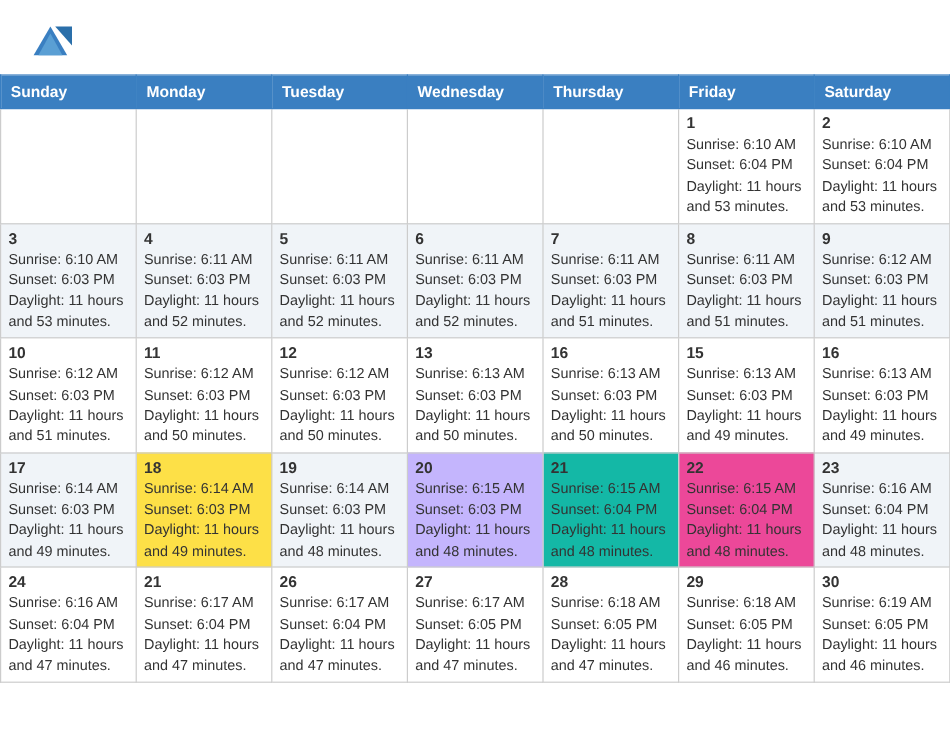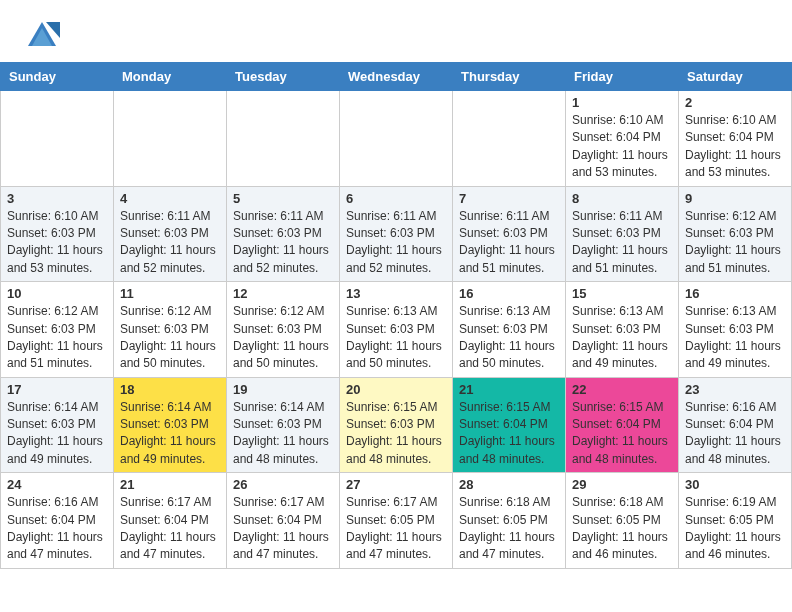--- a/index.html
+++ b/index.html
@@ -250,21 +250,21 @@
 Daylight: 11 hours
 and 49 minutes.</div>
         </td>
         <td style="background: rgb(240, 244, 248); margin-left: 26px;">
           <div class="day-num">19</div>
           <div class="day-info" style="white-space: pre-line;">Sunrise: 6:14 AM
 Sunset: 6:03 PM
 Daylight: 11 hours
 and 48 minutes.</div>
         </td>
-        <td style="background: #fef9c3;">
+        <td style="background: #c4b5fd;">
           <div class="day-num">20</div>
           <div class="day-info" style="white-space: pre-line;">Sunrise: 6:15 AM
 Sunset: 6:03 PM
 Daylight: 11 hours
 and 48 minutes.</div>
         </td>
         <td style="background: #14b8a6;">
           <div class="day-num">21</div>
           <div class="day-info" style="white-space: pre-line;">Sunrise: 6:15 AM
 Sunset: 6:04 PM

